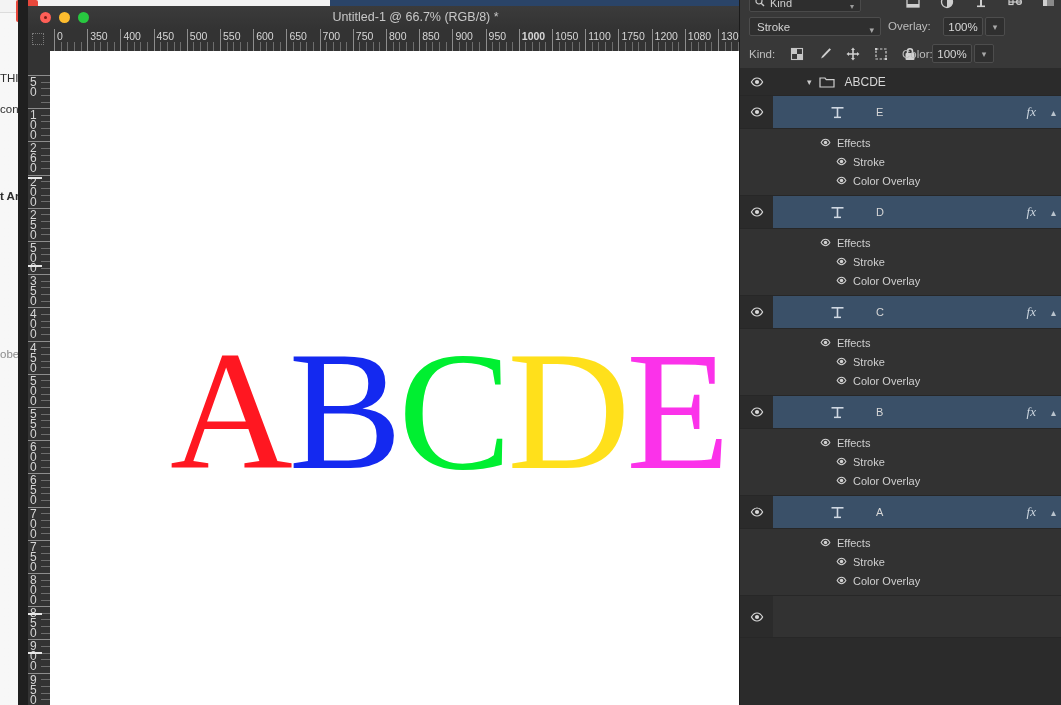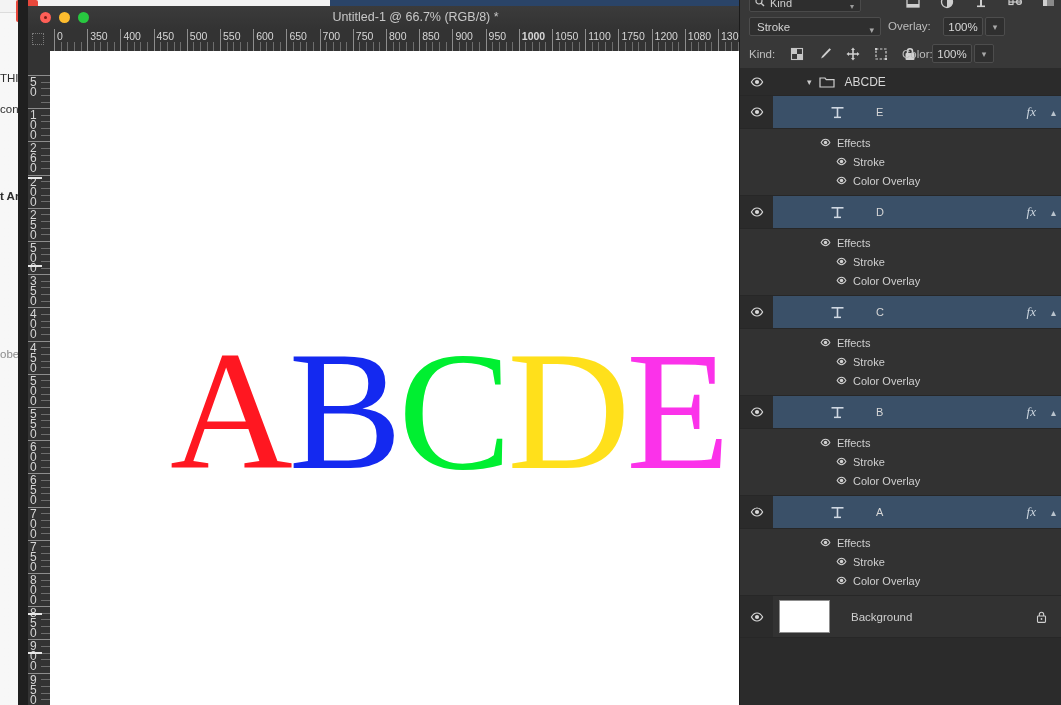--- a/index.html
+++ b/index.html
@@ -891,26 +891,15 @@
       </div>
       <div class="bg-layer-row">
         <div class="eye-cell">
           <span>
             <svg width="14" height="14" viewBox="0 0 14 14">
               <path d="M7 3 C3.6 3 1.4 7 1.4 7 C1.4 7 3.6 11 7 11 C10.4 11 12.6 7 12.6 7 C12.6 7 10.4 3 7 3 Z" fill="none" stroke="#d8d8d8" stroke-width="1.2"></path>
               <circle cx="7" cy="7" r="2.1" fill="#d8d8d8"></circle>
             </svg>
           </span>
         </div>
-        <div class="row-body">
-          <span class="bg-thumb" style="background:#ffffff"></span>
-          <span class="bg-name">Background</span>
-          <span class="lock-cell">
-            <svg width="13" height="14" viewBox="0 0 13 14">
-              <rect x="2.5" y="6" width="8" height="6.4" rx="0.8" fill="none" stroke="#cfcfcf" stroke-width="1.1"></rect>
-              <path d="M4.3 6 V4.4 a2.2 2.2 0 0 1 4.4 0 V6" fill="none" stroke="#cfcfcf" stroke-width="1.1"></path>
-              <circle cx="6.5" cy="9" r="0.9" fill="#cfcfcf"></circle>
-            </svg>
-          </span>
-        </div>
       </div>
     </div>
 </div>
 
 </body></html>

